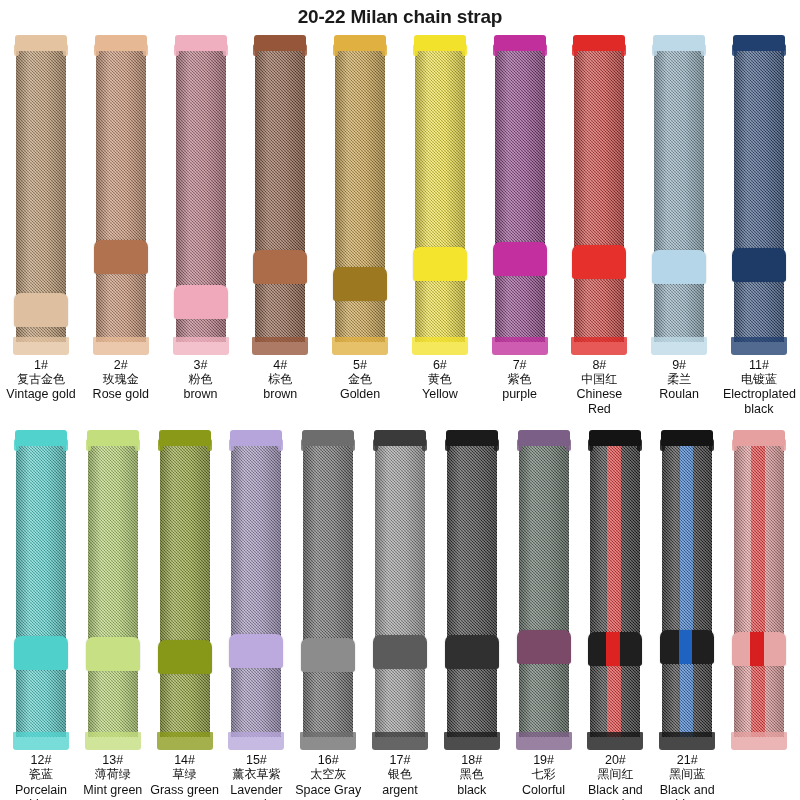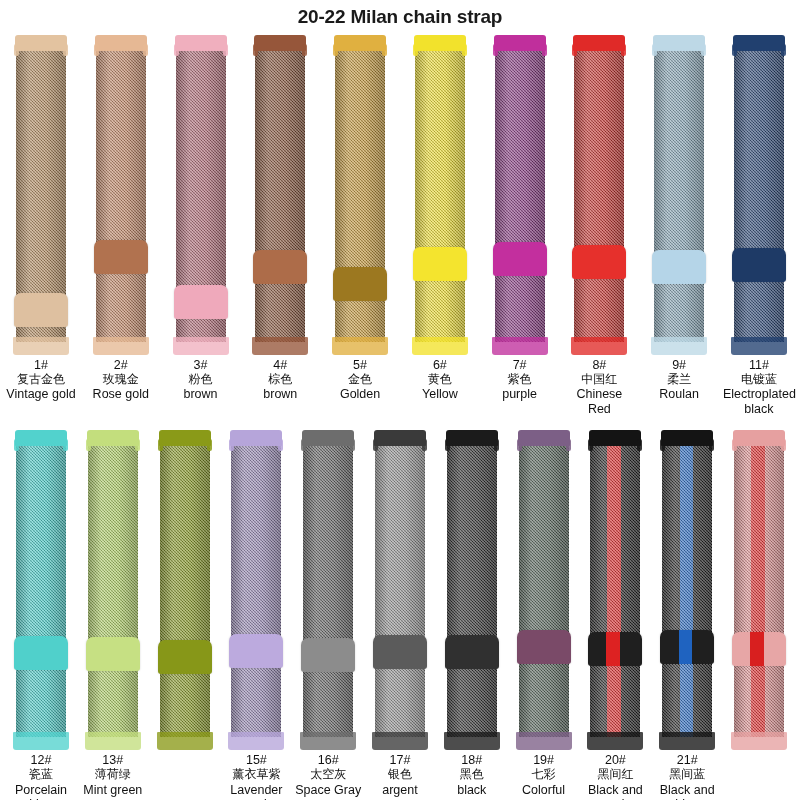--- a/index.html
+++ b/index.html
@@ -365,20 +365,25 @@
         <div class="mesh" style="background: rgb(125, 142, 28);">
           <div class="weave"></div>
           <div class="shade"></div>
         </div>
         <div class="cap top" style="background: rgb(138, 154, 24);"></div>
         <div class="lug l" style="background: rgb(138, 154, 24);"></div>
         <div class="lug r" style="background: rgb(138, 154, 24);"></div>
         <div class="clasp" style="background: rgb(135, 151, 24); top: 210px;"></div>
         <div class="cap bottom" style="background: rgb(138, 154, 24); opacity: 0.78;"></div>
       </div>
+      <div class="caption">
+        <div class="cap-id">14#</div>
+        <div class="cap-cn">草绿</div>
+        <div class="cap-en">Grass green</div>
+      </div>
     </div>
     <div class="strap-cell">
       <div class="strap">
         <div class="mesh" style="background: rgb(141, 128, 171);">
           <div class="weave"></div>
           <div class="shade"></div>
         </div>
         <div class="cap top" style="background: rgb(182, 165, 218);"></div>
         <div class="lug l" style="background: rgb(182, 165, 218);"></div>
         <div class="lug r" style="background: rgb(182, 165, 218);"></div>

